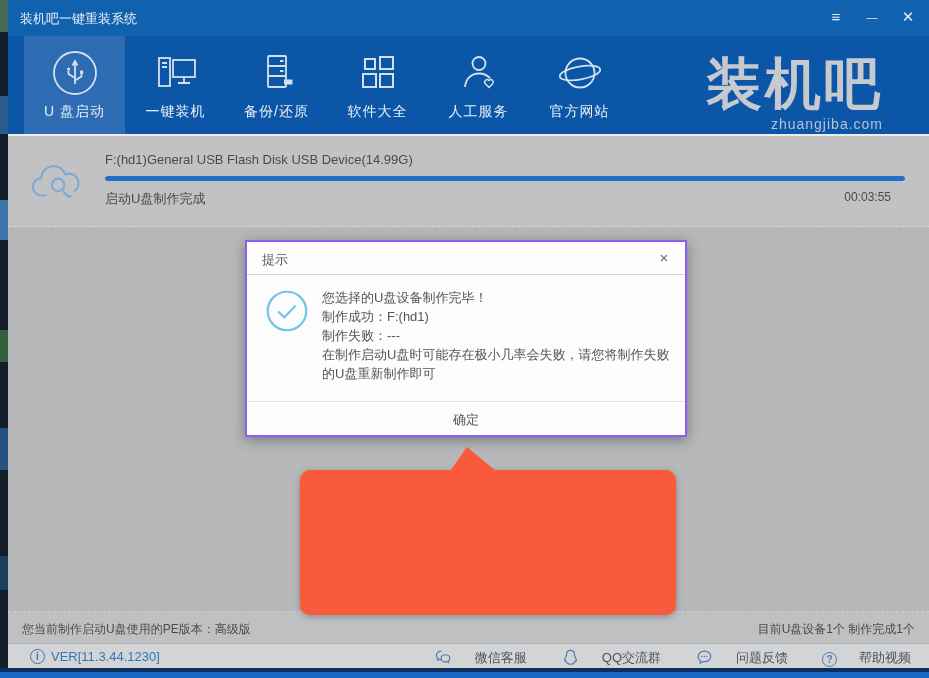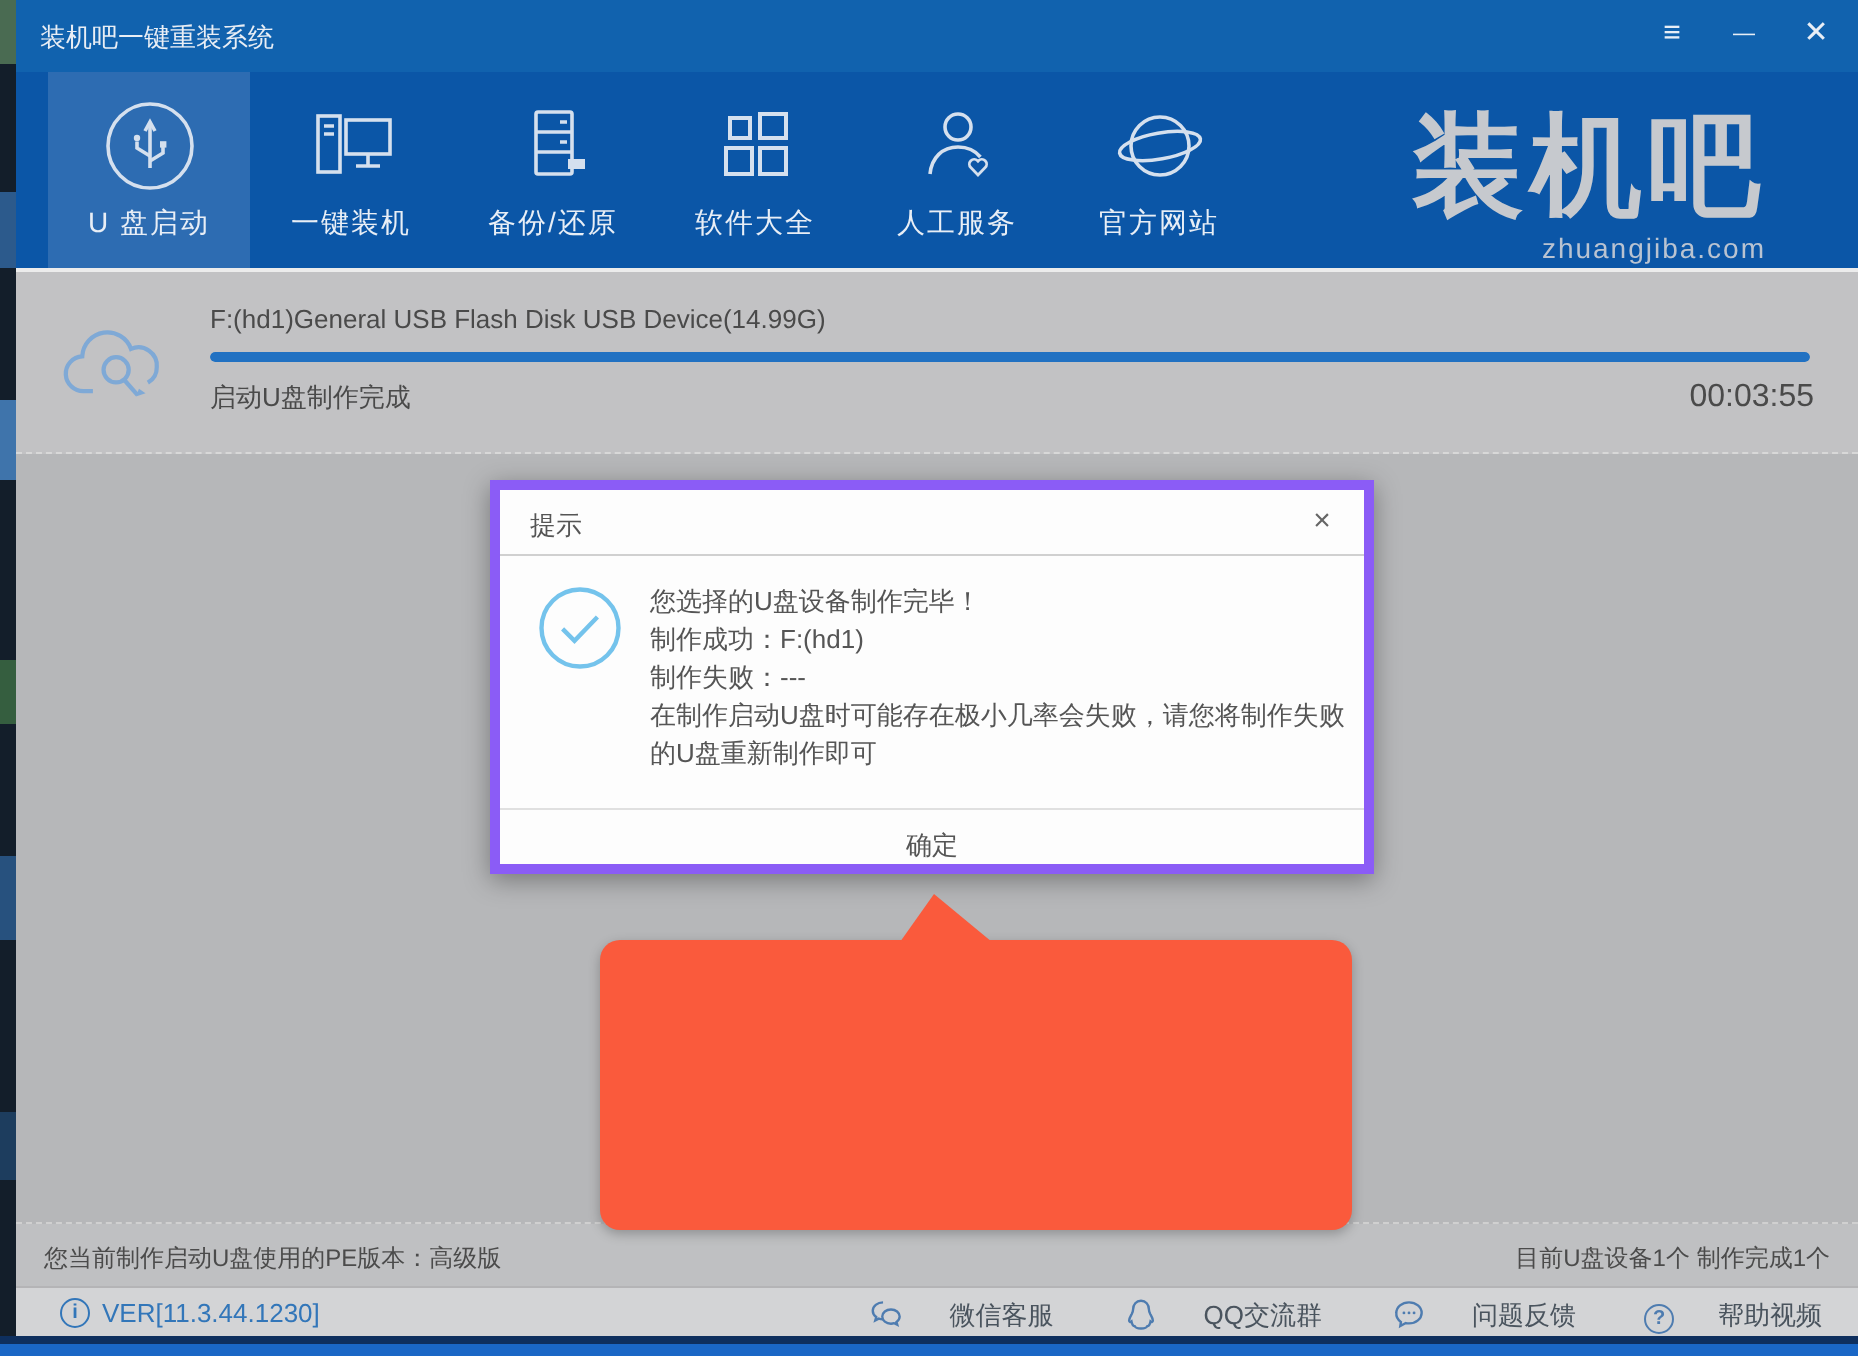--- a/index.html
+++ b/index.html
@@ -32,27 +32,27 @@
   .logo-cn { font-size:56px; font-weight:700; letter-spacing:3px; line-height:92px; font-family:"Liberation Serif","DejaVu Serif",serif; }
   .logo-domain { font-size:14px; color:#b9c3d1; margin-top:-14px; letter-spacing:1px; }
 
   
   .progress-section { position:absolute; left:0; top:134px; width:100%; height:93px; background:#c2c2c4; border-top:2px solid #ececec; border-bottom:1px dashed #d8d8d8; }
   .cloud-wrap { position:absolute; left:22px; top:22px; width:60px; height:48px; }
   .device-label { position:absolute; left:97px; top:16px; font-size:13px; color:#4a4a4a; }
   .progress-track { position:absolute; left:97px; top:40px; width:800px; height:5px; border-radius:3px; background:#9fb3c6; overflow:hidden; }
   .progress-fill { height:100%; background:#2171c2; border-radius:3px; }
   .progress-status { position:absolute; left:97px; top:54px; font-size:13px; color:#4a4a4a; }
-  .progress-time { position:absolute; right:22px; top:54px; font-size:16px; color:#4a4a4a; }
+  .progress-time { position:absolute; right:38px; top:54px; font-size:12px; color:#4a4a4a; }
 
   
   .content { position:absolute; left:0; top:227px; width:100%; height:385px; background:#b6b7b9; border-bottom:1px dashed #d0d0d0; }
 
   
-  .dialog { position:absolute; left:237px; top:240px; width:442px; height:197px; background:#fdfdfd; border:5px solid #8b5cf6; box-shadow:0 3px 12px rgba(0,0,0,.35); }
+  .dialog { position:absolute; left:237px; top:240px; width:442px; height:197px; background:#fdfdfd; border:2px solid #8b5cf6; box-shadow:0 3px 12px rgba(0,0,0,.35); }
   .dialog-header { position:relative; height:33px; border-bottom:1px solid #d0d0d0; }
   .dialog-title { position:absolute; left:15px; top:9px; font-size:13px; color:#555; }
   .dialog-close { position:absolute; right:12px; top:7px; width:18px; height:18px; font-size:15px; color:#666; text-align:center; line-height:18px; cursor:pointer; }
   .dialog-body { position:relative; height:126px; }
   .check-icon { position:absolute; left:18px; top:14px; width:44px; height:44px; }
   .dialog-lines { position:absolute; left:75px; top:13px; width:352px; font-size:13px; line-height:19px; color:#555; }
   .dialog-footer { height:36px; border-top:1px solid #e0e0e0; display:flex; align-items:center; justify-content:center; }
   .ok-button { border:none; background:none; font-size:13px; color:#555; cursor:pointer; padding:4px 30px; font-family:inherit; }
 
   

